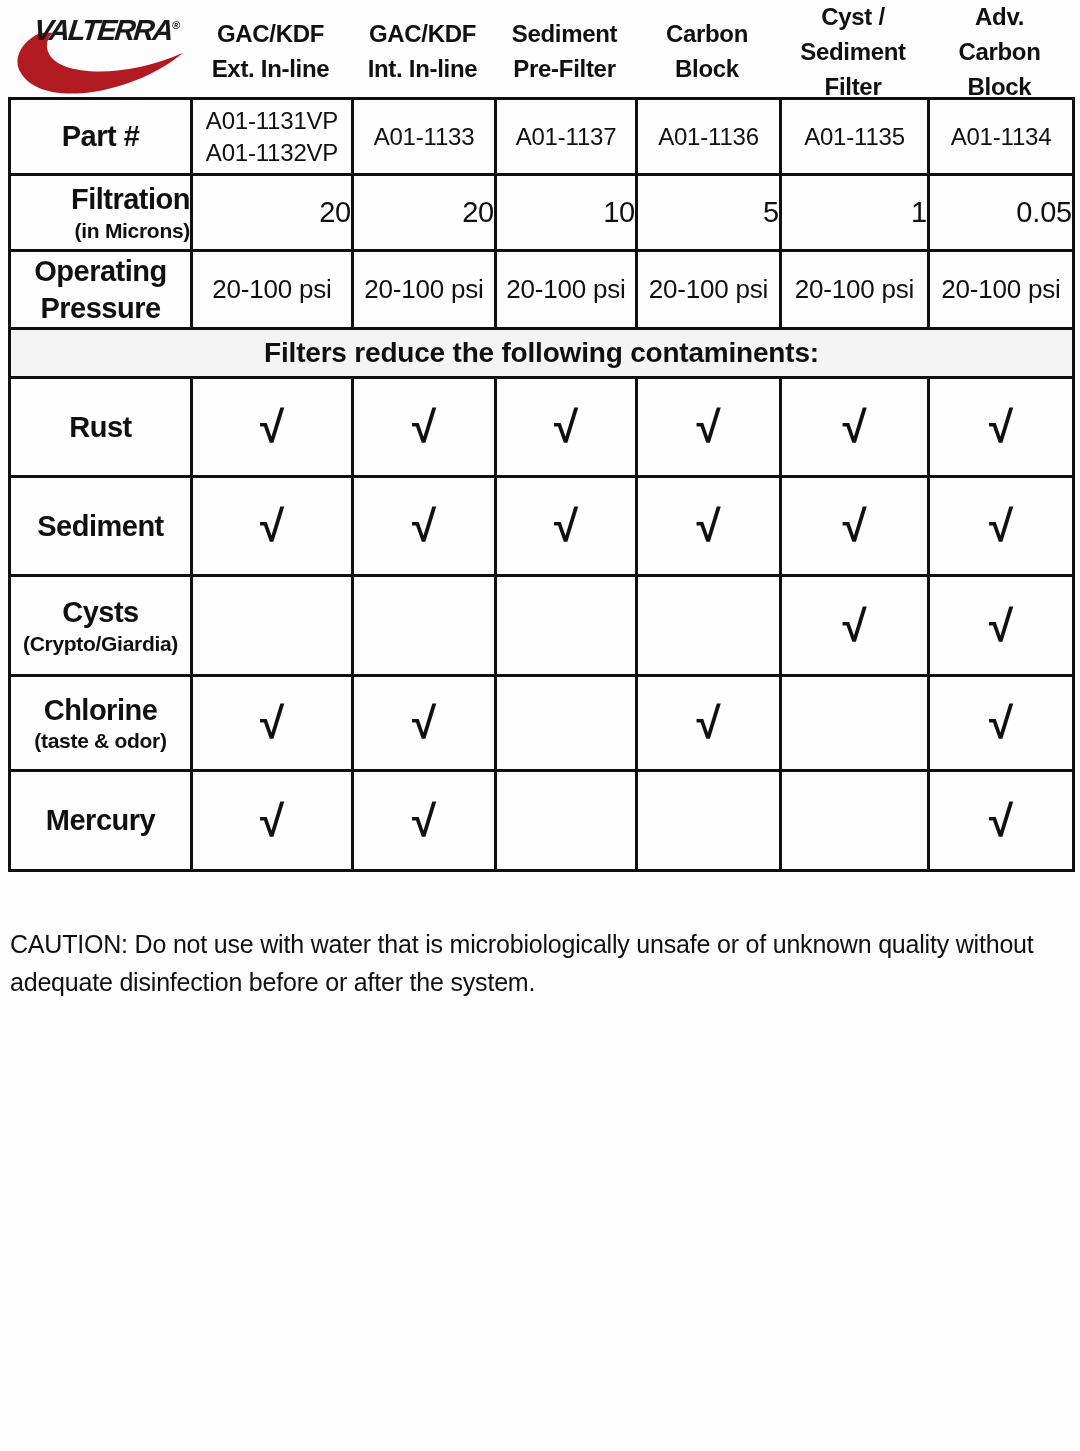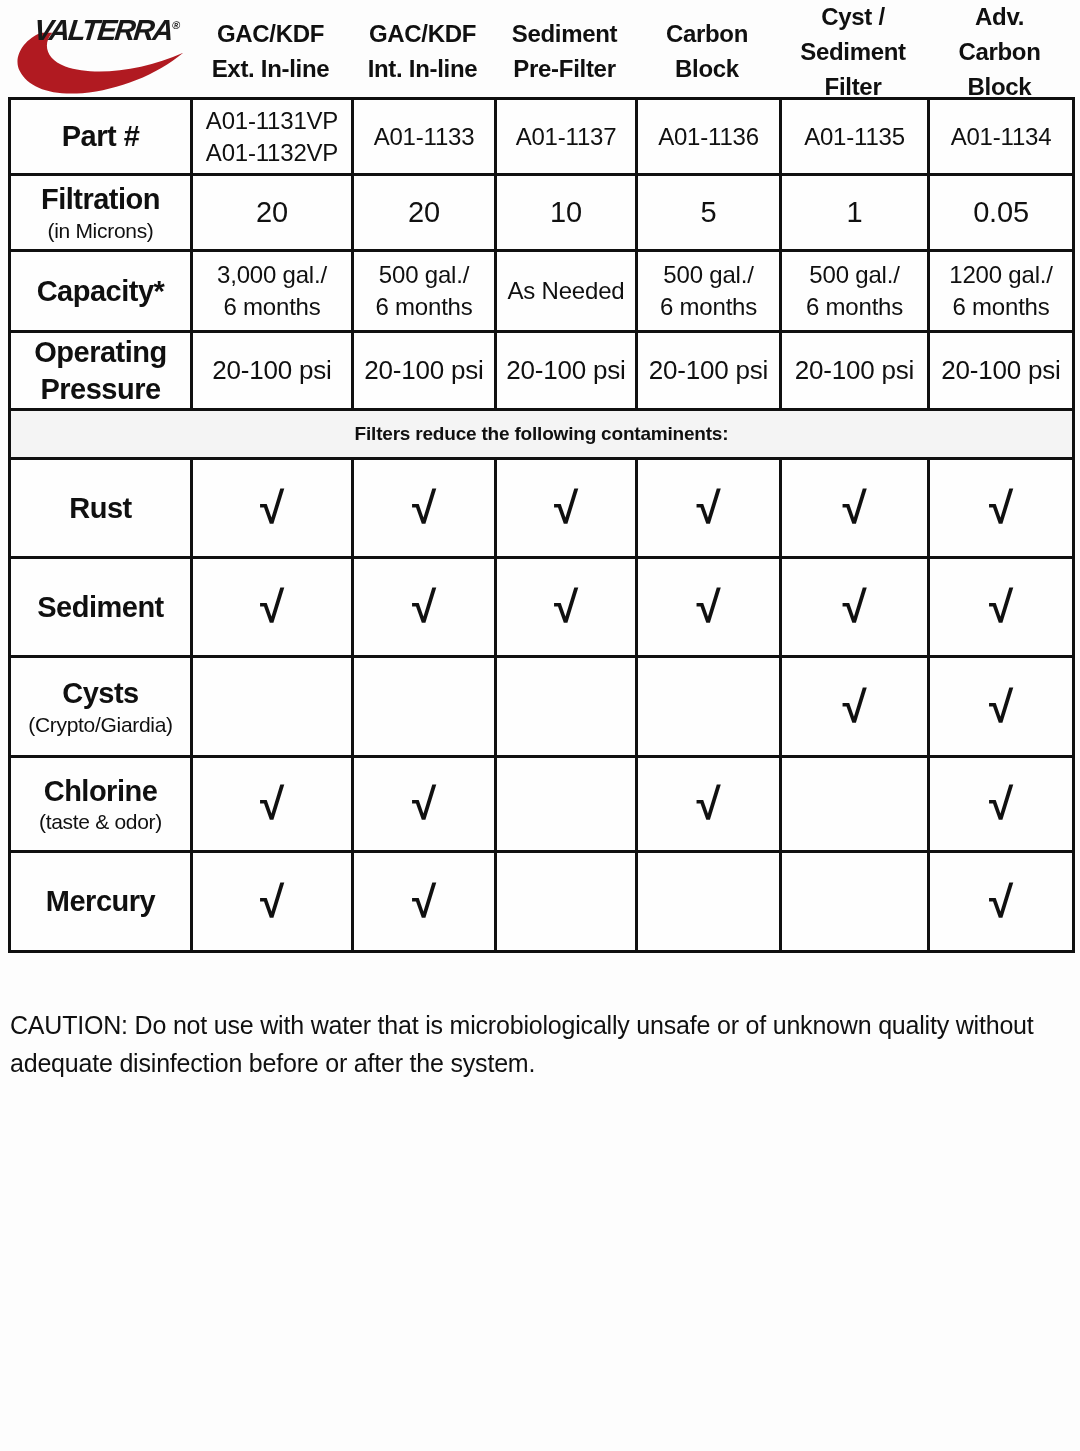--- a/index.html
+++ b/index.html
@@ -51,39 +51,39 @@
   }
   table.spec td{
     border:3px solid #101010;
     text-align:center;
     vertical-align:middle;
     padding:0;
     letter-spacing:-0.2px;
   }
   td.label-cell{text-align:left;padding-left:8px;}
   .lbl{font-weight:bold;font-size:29px;line-height:1.25;white-space:pre-line;letter-spacing:-0.5px;}
-  .sublbl{font-size:21px;font-weight:normal;line-height:1.25;letter-spacing:-0.3px;}
+  .sublbl{font-size:21px;font-weight:bold;line-height:1.25;letter-spacing:-0.3px;}
 
   .val-cell{font-size:24px;}
   tr.spec-part td{height:73px;text-align:center;}
-  tr.spec-filtration td{height:73px;}
+  tr.spec-filtration td{height:73px;text-align:right;}
   tr.spec-capacity td{height:78px;}
   tr.spec-pressure td{height:75px;}
   .val-part{white-space:pre-line;line-height:1.3;}
   .val-filtration{font-size:29px;}
   .val-capacity{white-space:pre-line;line-height:1.35;font-size:24px;}
   .val-pressure{font-size:26px;}
 
   td.banner-cell{
     height:46px;
     text-align:left;
     padding-left:10px;
     background:#f4f4f4;
     font-weight:bold;
-    font-size:19px;
+    font-size:28px;
     letter-spacing:-0.3px;
   }
 
   tr.crow td{height:96px;}
   tr.crow-cysts td{height:97px;}
   tr.crow-chlorine td{height:92px;}
   tr.crow-vocs td{height:107px;}
   tr.crow-mercury td{height:97px;}
   .check-cell{font-size:44px;font-weight:600;}
 
@@ -153,36 +153,20 @@
             <div class="lbl">Filtration</div>
             <div class="sublbl">(in Microns)</div>
           </td>
           <td class="val-cell val-filtration">20</td>
           <td class="val-cell val-filtration">20</td>
           <td class="val-cell val-filtration">10</td>
           <td class="val-cell val-filtration">5</td>
           <td class="val-cell val-filtration">1</td>
           <td class="val-cell val-filtration">0.05</td>
         </tr>
-        <tr class="spec-row spec-capacity">
-          <td class="label-cell">
-            <div class="lbl">Capacity*</div>
-          </td>
-          <td class="val-cell val-capacity">3,000 gal./
-6 months</td>
-          <td class="val-cell val-capacity">500 gal./
-6 months</td>
-          <td class="val-cell val-capacity">As Needed</td>
-          <td class="val-cell val-capacity">500 gal./
-6 months</td>
-          <td class="val-cell val-capacity">500 gal./
-6 months</td>
-          <td class="val-cell val-capacity">1200 gal./
-6 months</td>
-        </tr>
         <tr class="spec-row spec-pressure">
           <td class="label-cell">
             <div class="lbl">Operating
 Pressure</div>
           </td>
           <td class="val-cell val-pressure">20-100 psi</td>
           <td class="val-cell val-pressure">20-100 psi</td>
           <td class="val-cell val-pressure">20-100 psi</td>
           <td class="val-cell val-pressure">20-100 psi</td>
           <td class="val-cell val-pressure">20-100 psi</td>

